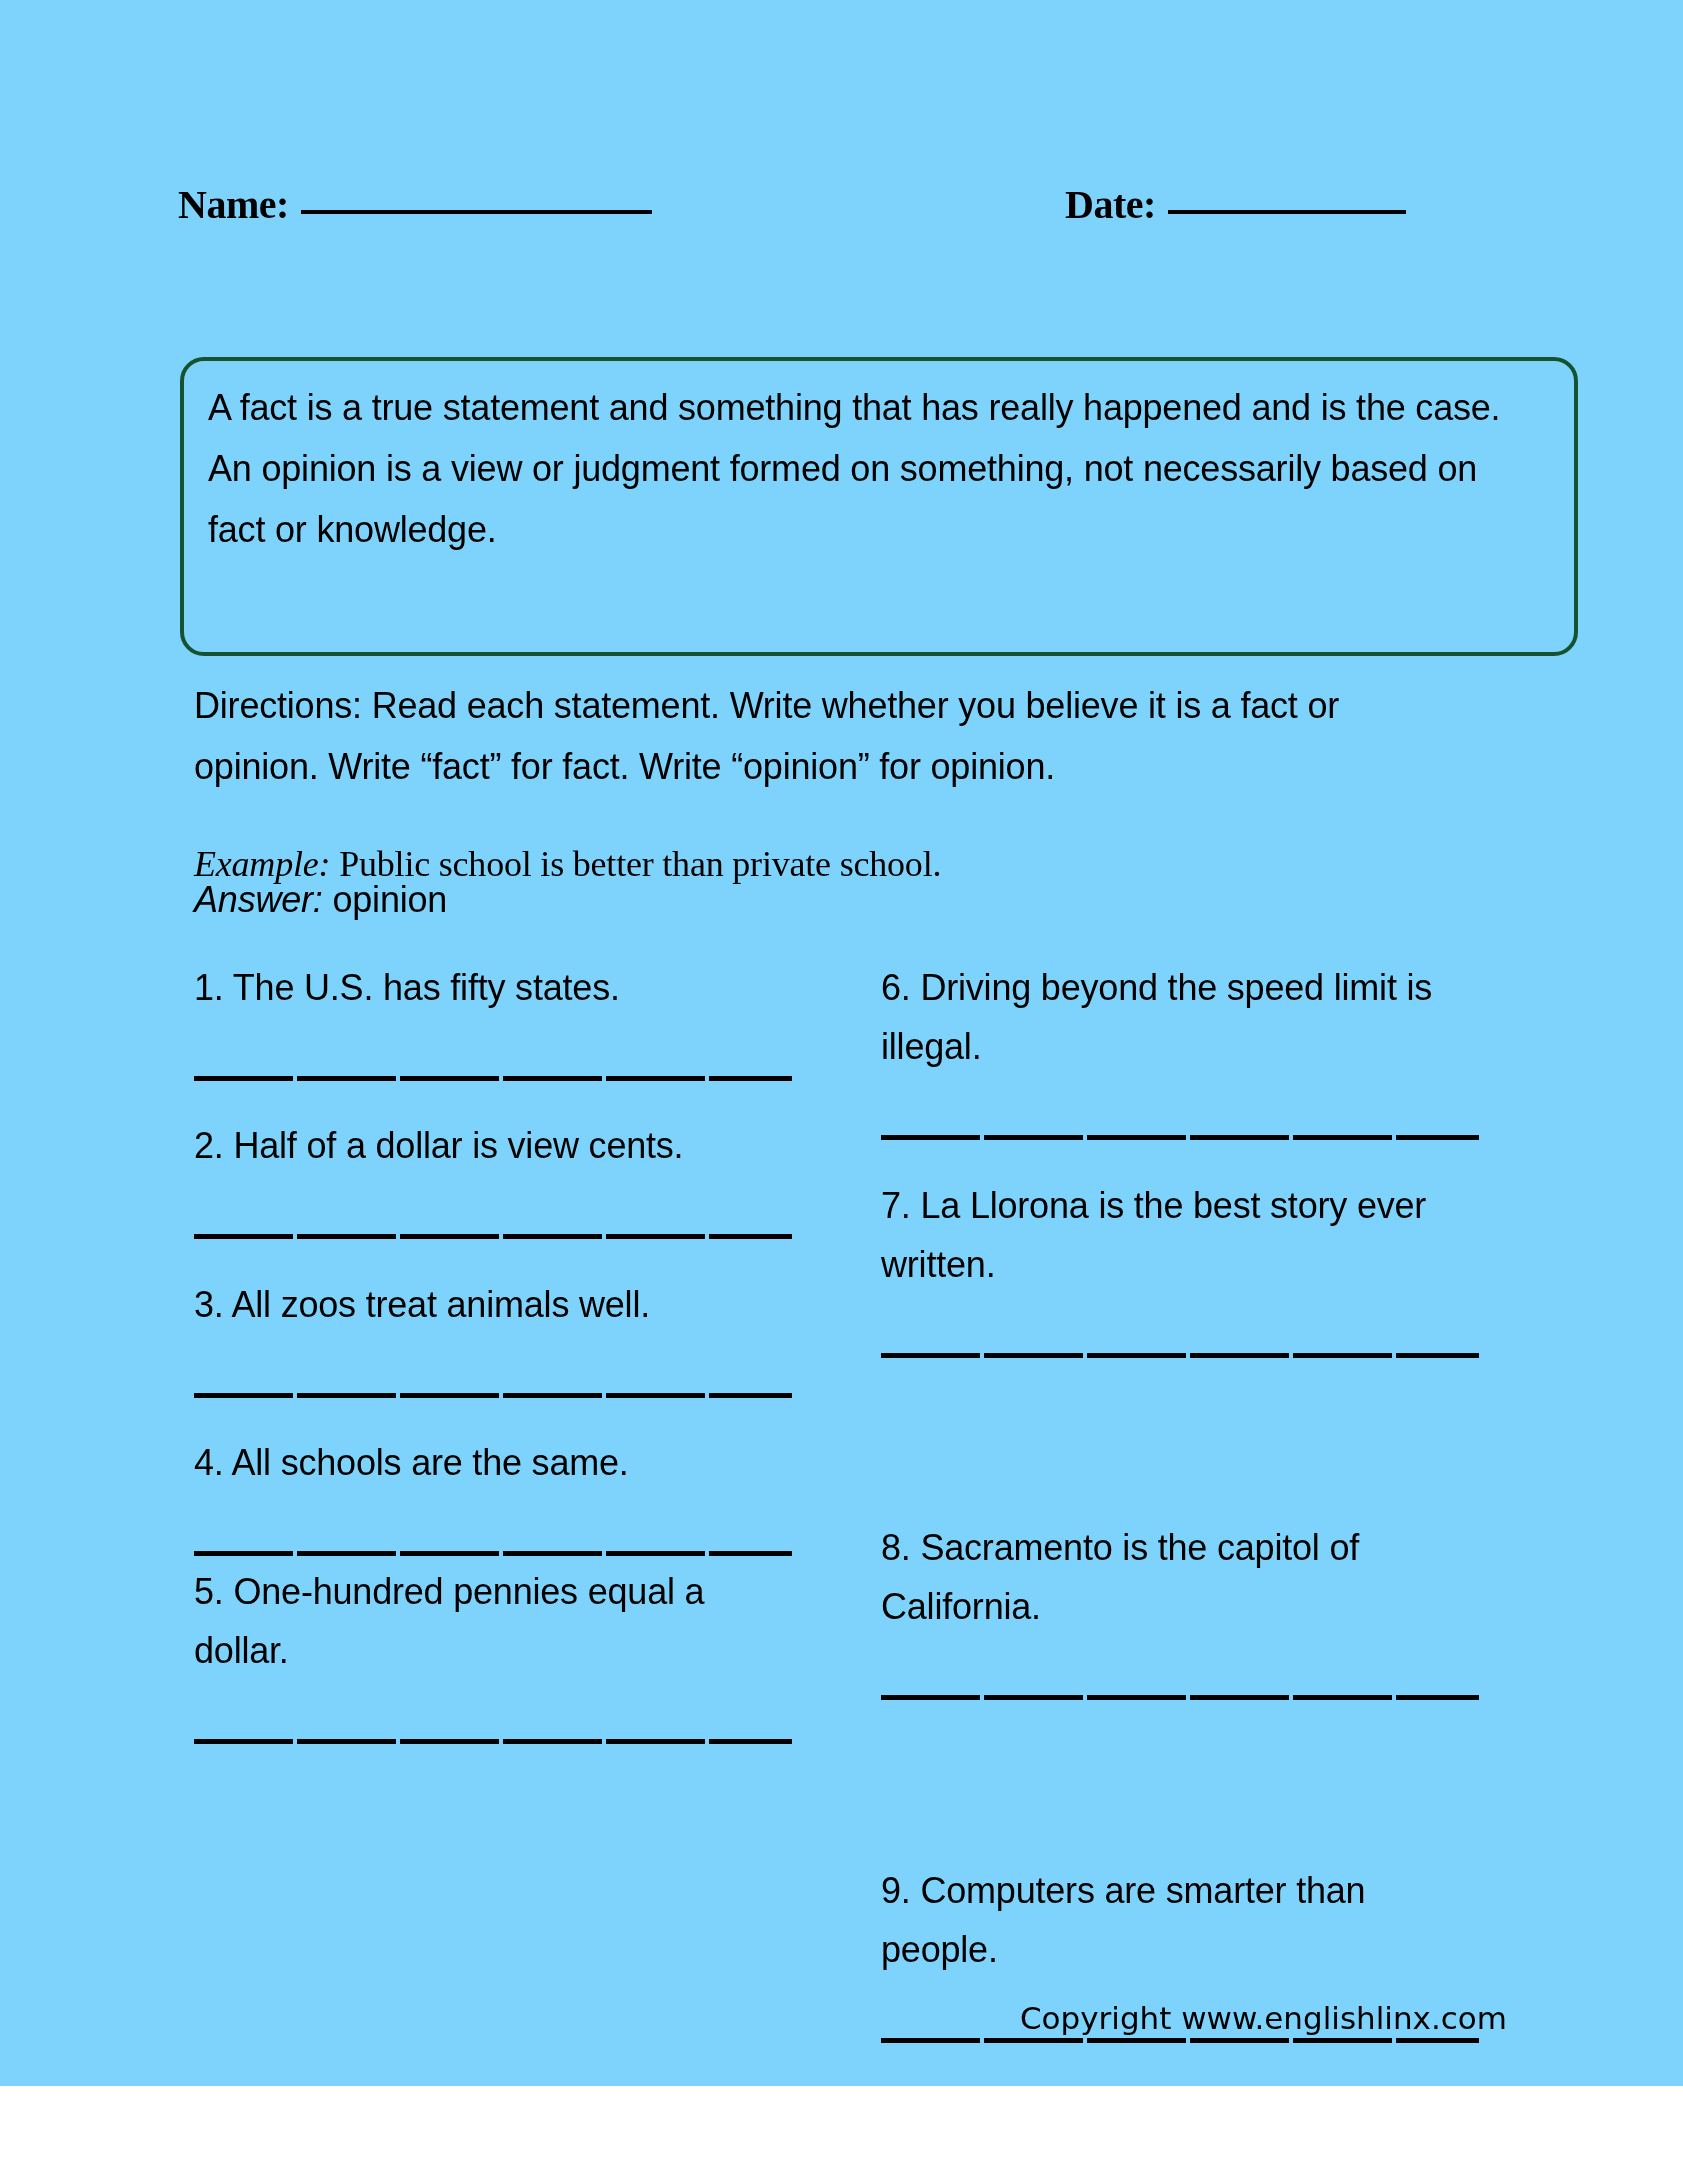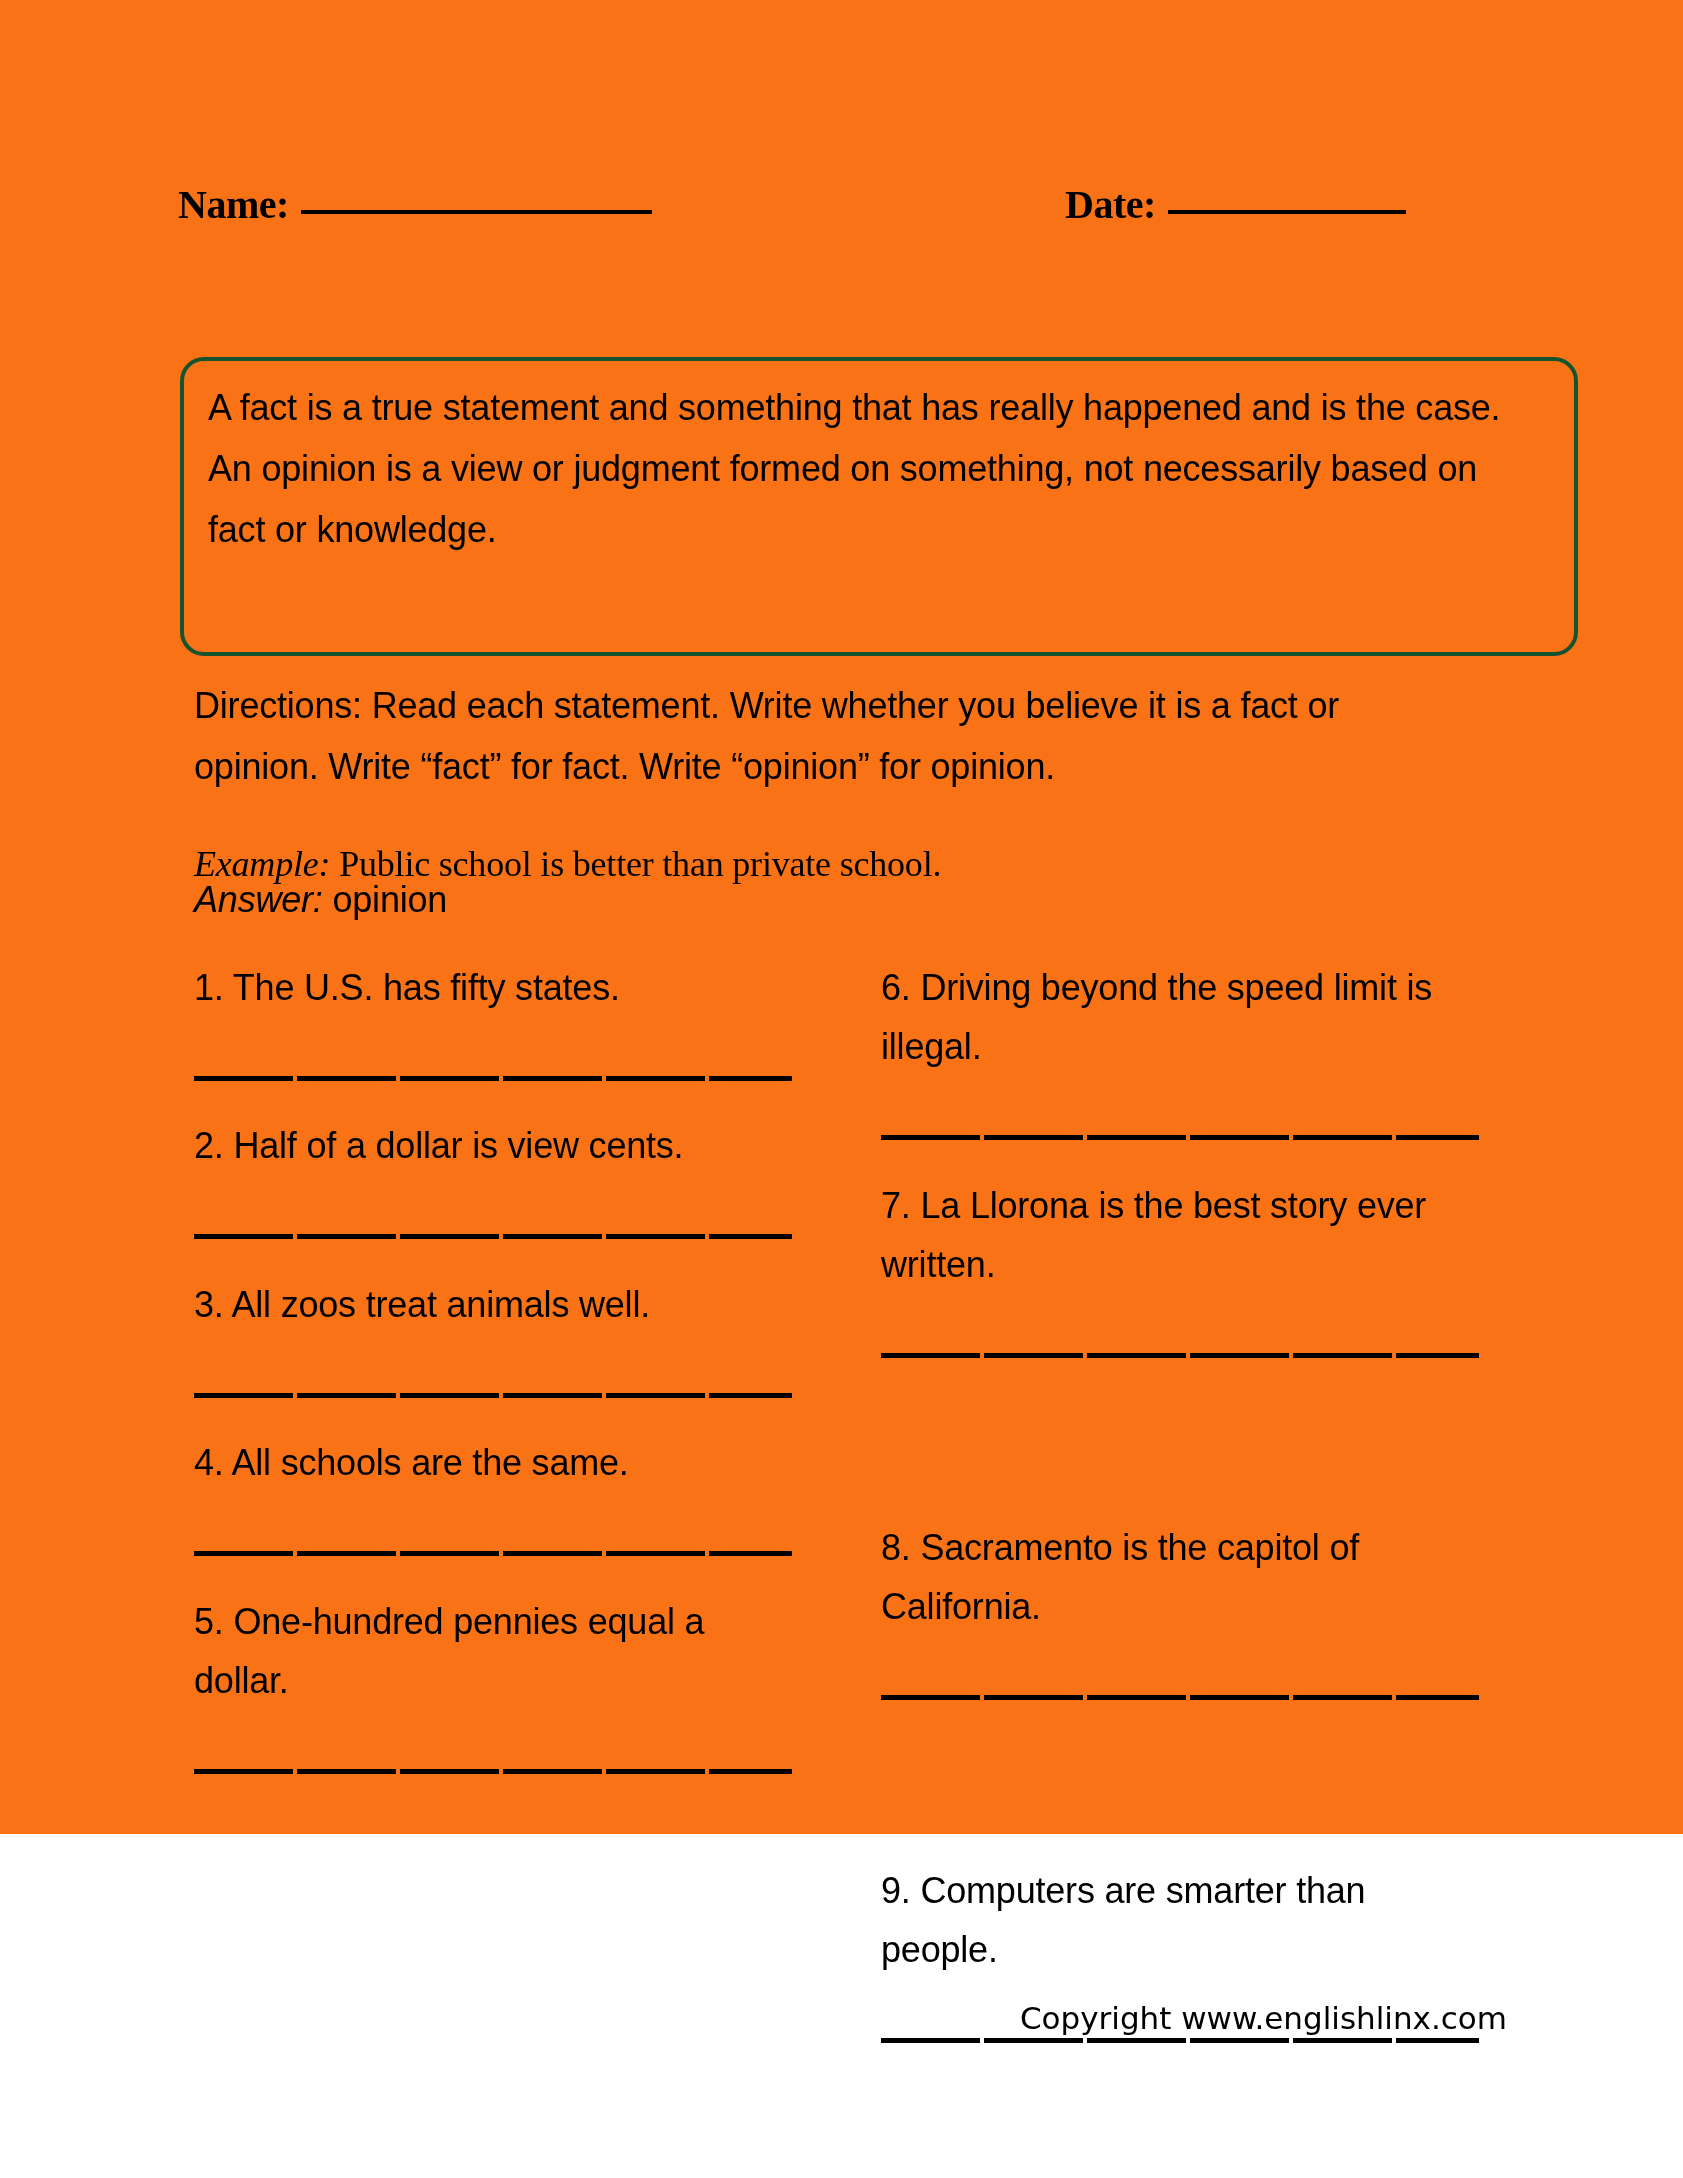--- a/index.html
+++ b/index.html
@@ -13,22 +13,22 @@
     position: relative;
     font-family: "Liberation Sans", sans-serif;
     color: #000000;
     overflow: hidden;
   }
 
   .page {
     position: absolute;
     left: 0; top: 0;
     width: 1683px;
-    height: 1834px;
-    background: #f97316;
+    height: 2086px;
+    background: #7dd3fc;
   }
 
   
   .header-row {
     position: absolute;
     left: 178px;
     top: 183px;
     width: 1366px;
     height: 59px;
   }
@@ -248,21 +248,21 @@
     </div>
 
     <div class="q-block" style="top:475px;">
       <div class="q-text">
         <span>4.</span>
         <span>All schools are the same.</span>
       </div>
       <div class="answer-line left" style="top:117px;"></div>
     </div>
 
-    <div class="q-block" style="top:634px;">
+    <div class="q-block" style="top:604px;">
       <div class="q-text">
         <span>5.</span>
         <span>One-hundred pennies equal a dollar.</span>
       </div>
       <div class="answer-line left" style="top:176px;"></div>
     </div>
 
   </div>
 
   <div class="col col-right">

